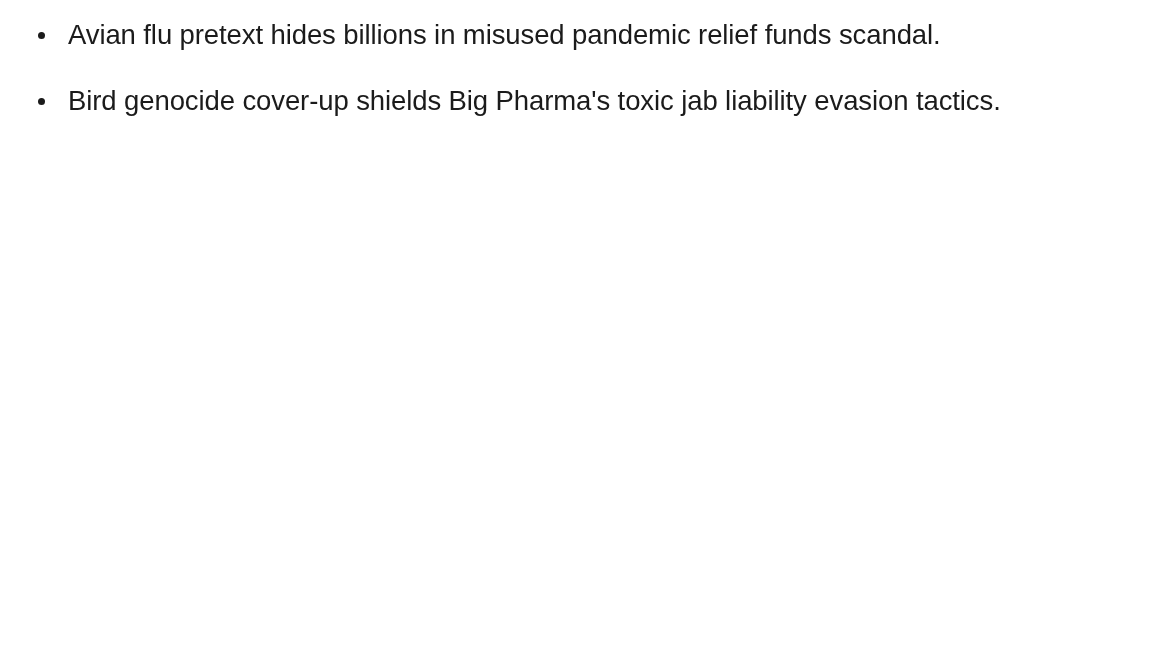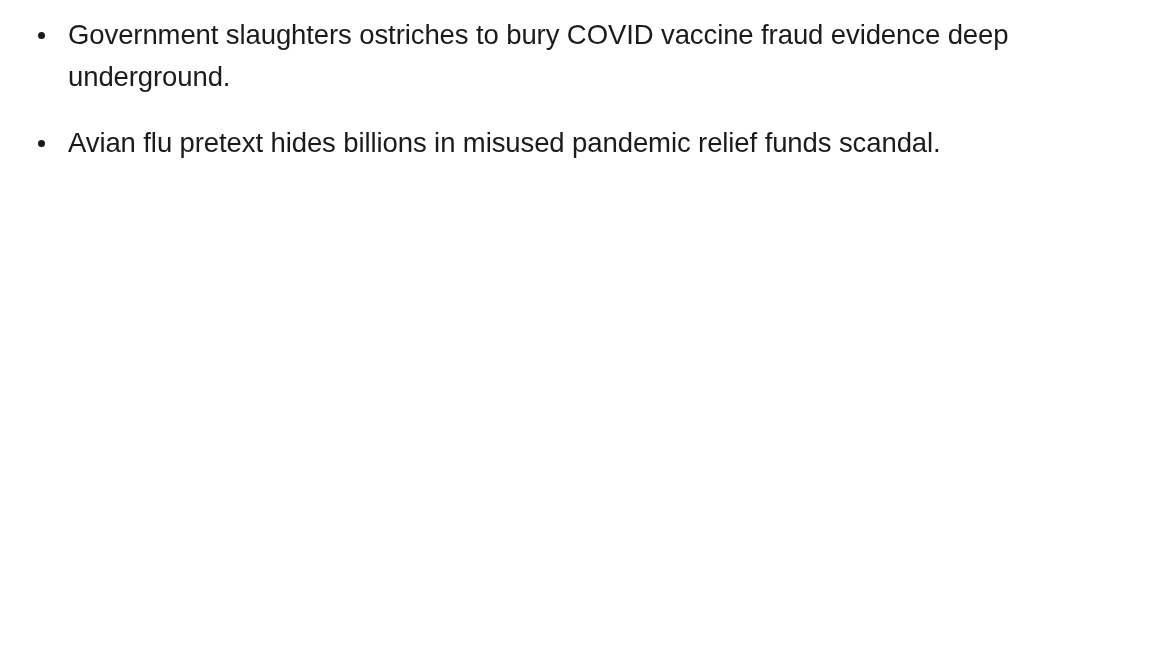--- a/index.html
+++ b/index.html
@@ -51,20 +51,20 @@
     display: block;
   }
 </style>
 </head>
 <body>
 
 <div class="doc">
   <ul class="bullet-list">
     <li>
       <span class="bullet-dot"></span>
-      <span class="item-text">Government slaughters ostriches to bury COVID vaccine fraud evidence deep underground.</span>
+      <span class="item-text">Avian flu pretext hides billions in misused pandemic relief funds scandal.</span>
     </li>
     <li>
       <span class="bullet-dot"></span>
-      <span class="item-text">Avian flu pretext hides billions in misused pandemic relief funds scandal.</span>
+      <span class="item-text">Bird genocide cover-up shields Big Pharma's toxic jab liability evasion tactics.</span>
     </li>
   </ul>
 </div>
 
 </body></html>

